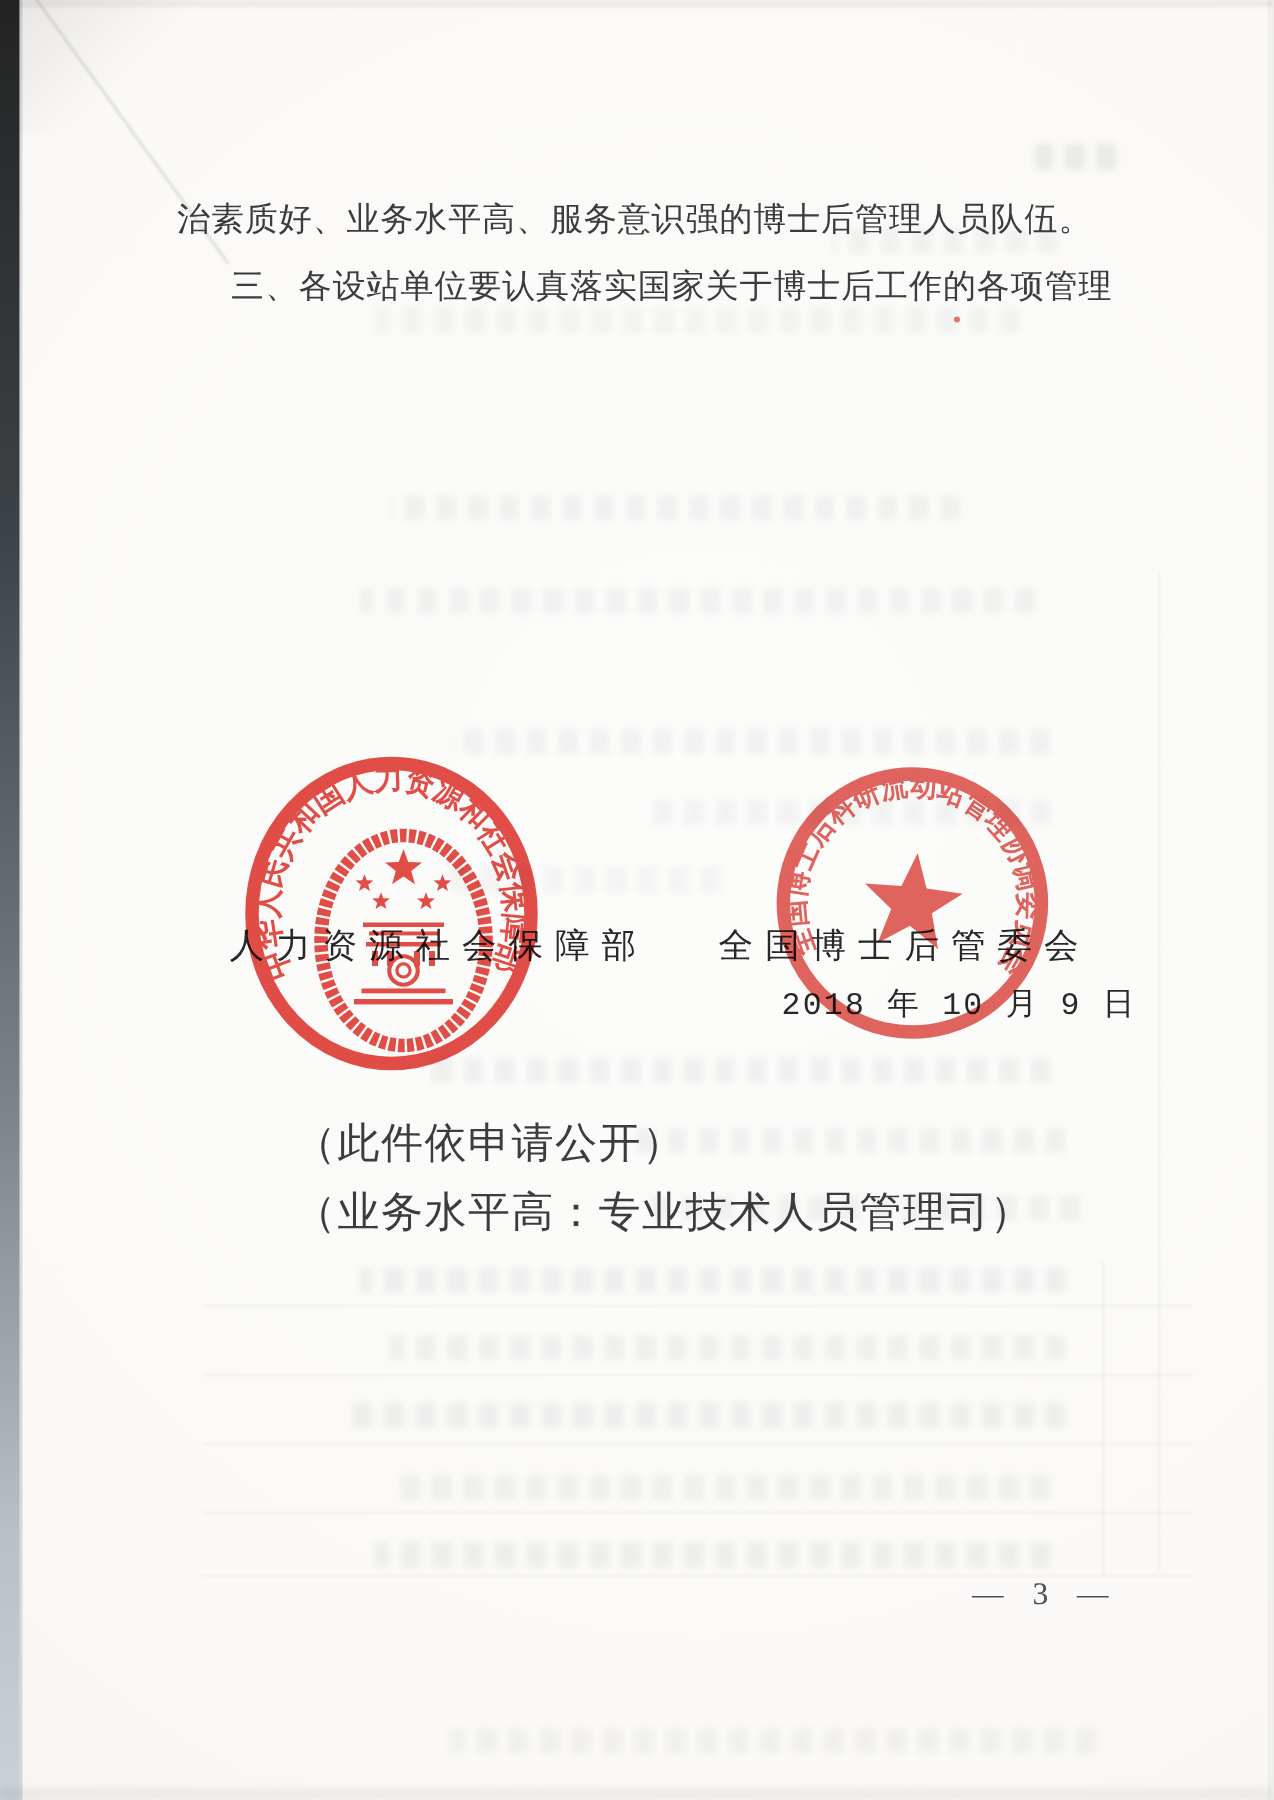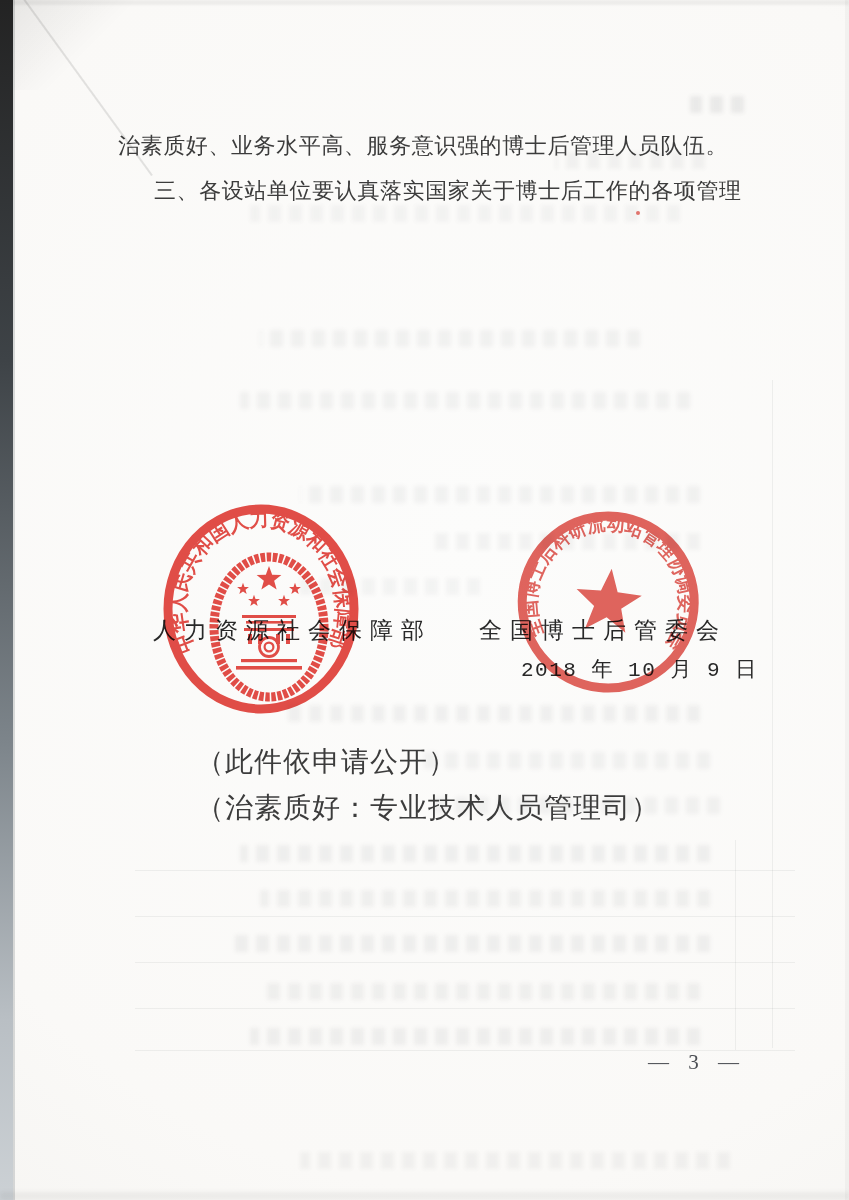--- a/index.html
+++ b/index.html
@@ -84,21 +84,21 @@
 
   <div class="bodyline indent" style="top:176px">三、各设站单位要认真落实国家关于博士后工作的各项管理</div>
   <div class="bodyline" style="top:131px">治素质好、业务水平高、服务意识强的博士后管理人员队伍。</div>
 
 
   <div class="issuer" style="left:153px;top:615px">人力资源社会保障部</div>
   <div class="issuer" style="left:479px;top:615px">全国博士后管委会</div>
   <div class="dateline" style="left:521px;top:655px">2018 年 10 月 9 日</div>
 
   <div class="note" style="top:743px">（此件依申请公开）</div>
-  <div class="note" style="top:789px">（治素质好：专业技术人员管理司）</div>
+  <div class="note" style="top:789px">（业务水平高：专业技术人员管理司）</div>
 
   <div class="pagenum">— 3 —</div>
 
   <div class="seal seal-left">
     <svg width="200" height="214" viewBox="-100 -107 200 214">
       <defs>
         <path id="ringL" d="M -64.4 44 A 76 83 0 1 1 64.4 44" fill="none"></path>
         <path id="starL" d="M 0 -13 L -3.17 -4.37 L -12.36 -4.02 L -5.14 1.67 L -7.64 10.52 L 0 5.4 L 7.64 10.52 L 5.14 1.67 L 12.36 -4.02 L 3.17 -4.37 Z"></path>
       </defs>
       <ellipse cx="0" cy="0" rx="93" ry="100" fill="none" stroke="#e23f38" stroke-width="9"></ellipse>

